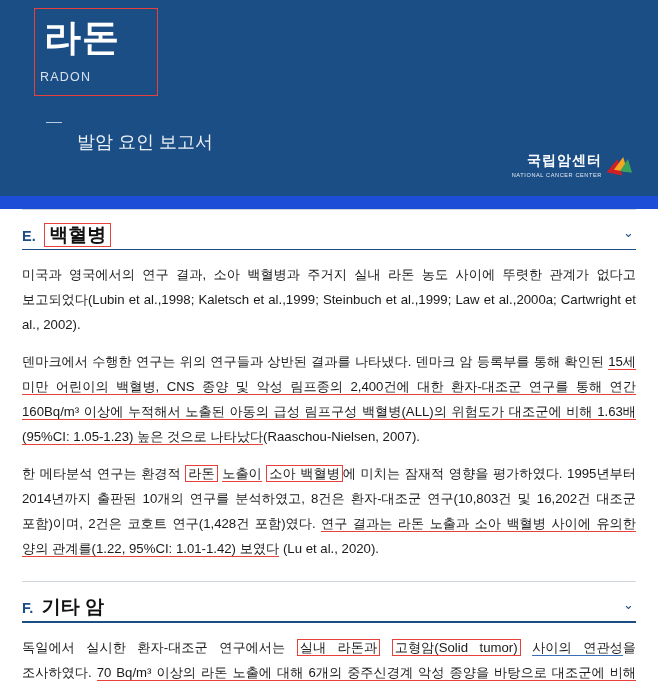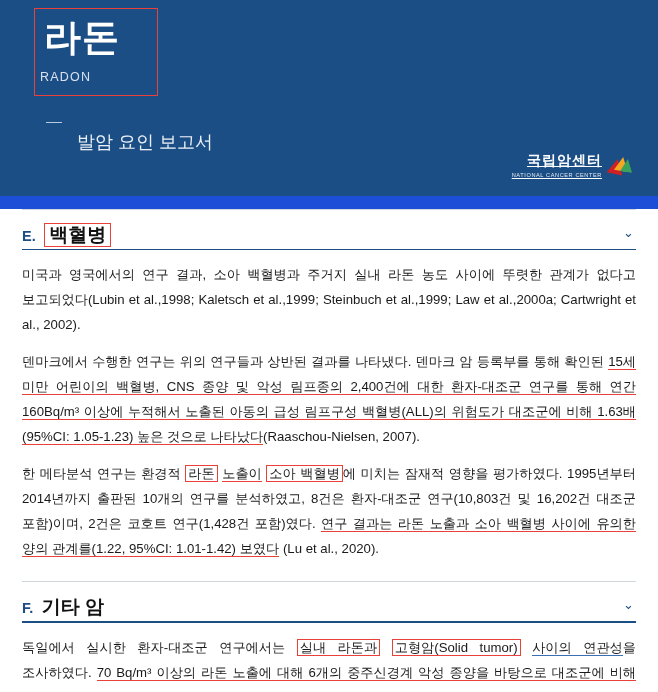--- a/index.html
+++ b/index.html
@@ -69,21 +69,21 @@
 
   
   .logo {
     position: absolute;
     right: 26px;
     bottom: 18px;
     display: flex;
     align-items: center;
     gap: 6px;
   }
-  .logo-text { text-align: right; color: #ffffff; text-decoration: underline; }
+  .logo-text { text-align: right; color: #ffffff; }
   .logo-ko { font-size: 14px; font-weight: bold; letter-spacing: 1px; }
   .logo-en { font-size: 5.6px; letter-spacing: 0.6px; color: #e3eaf3; margin-top: 2px;}
   .logo-mark { position: relative; width: 24px; height: 20px; }
   .logo-mark i { position: absolute; display: block; }
   .lm1 { left: 0; top: 4px; width: 0; height: 0; border-left: 8px solid transparent; border-right: 8px solid transparent; border-bottom: 15px solid #cf2026; transform: rotate(12deg);}
   .lm2 { left: 7px; top: 2px; width: 0; height: 0; border-left: 7px solid transparent; border-right: 7px solid transparent; border-bottom: 14px solid #f5a623; transform: rotate(10deg);}
   .lm3 { left: 13px; top: 4px; width: 0; height: 0; border-left: 6px solid transparent; border-right: 6px solid transparent; border-bottom: 13px solid #3aa35a; transform: rotate(8deg);}
 
   
   .body-area {

